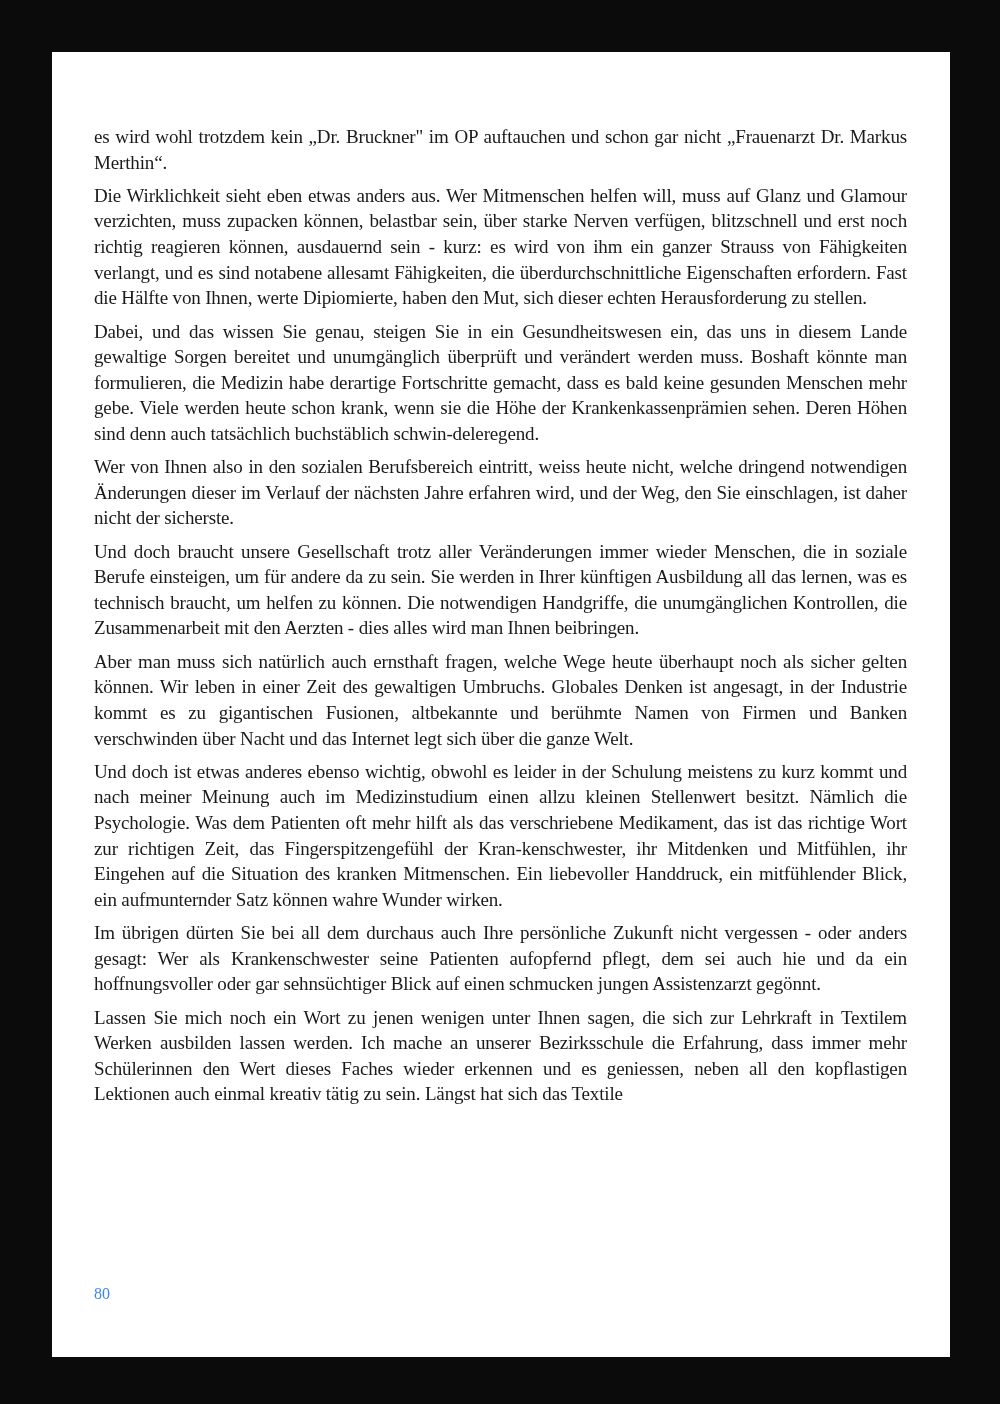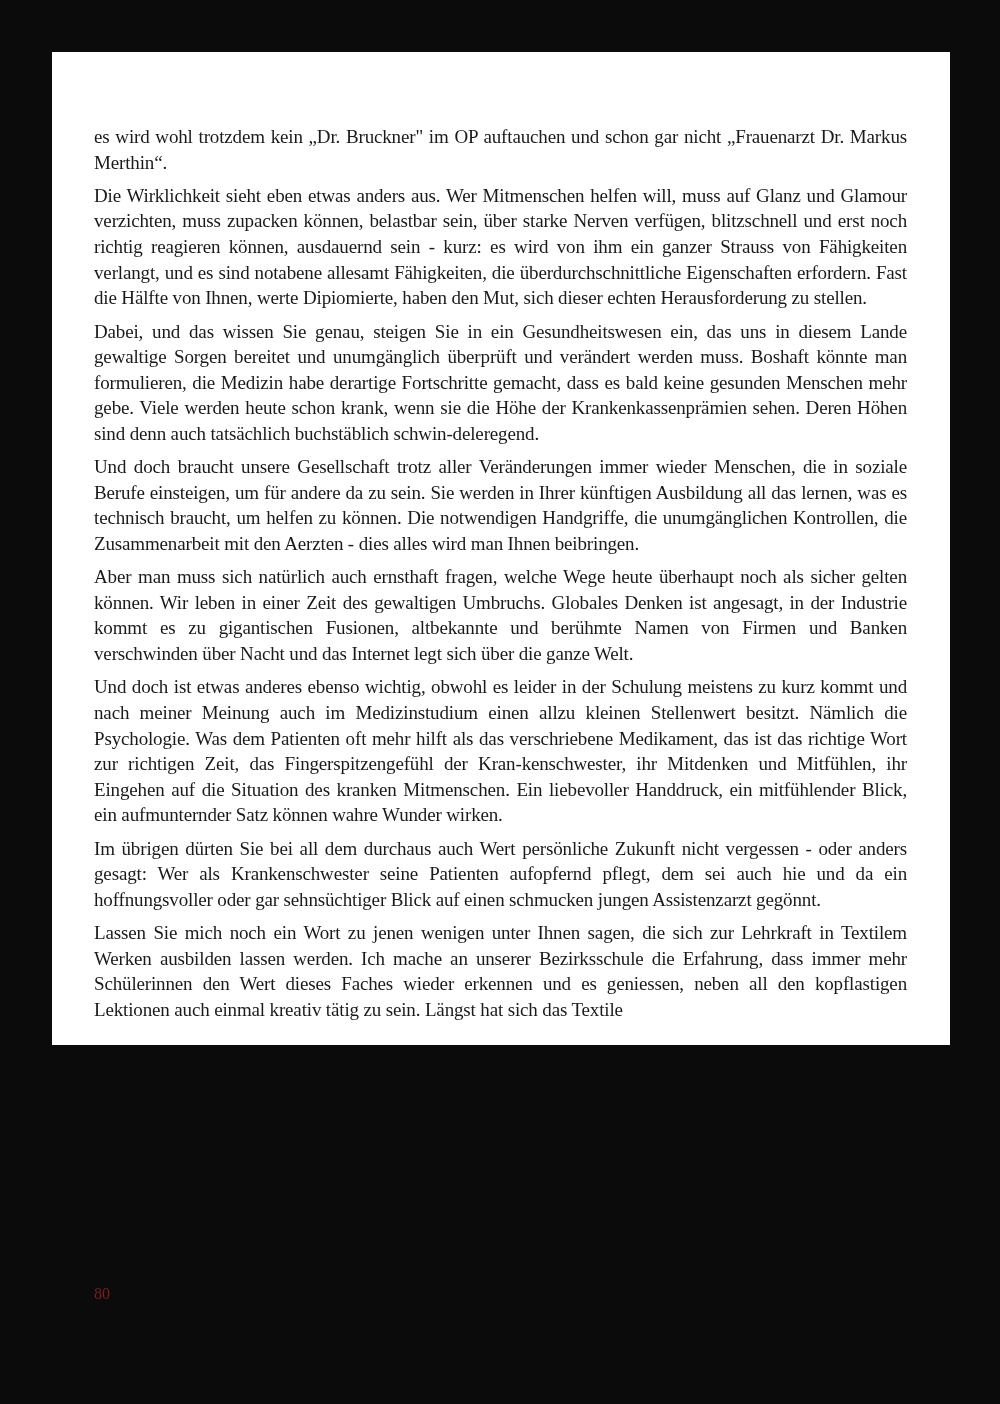--- a/index.html
+++ b/index.html
@@ -1,41 +1,42 @@
 <!DOCTYPE html>
 <html><head>
 <meta charset="utf-8">
 <style>
   html, body { margin:0; padding:0; }
   body { width:1000px; height:1404px; background:#0b0b0c; position:relative; overflow:hidden; }
   .paper {
-    position:absolute; left:52px; top:52px; width:898px; height:993px;
+    position:absolute; left:52px; top:52px; width:898px; height:1305px;
     background:#ffffff;
   }
   .text {
     position:absolute; left:42px; top:72px; width:813px;
     font-family:"Liberation Serif", "DejaVu Serif", serif;
     font-size:19px; line-height:25.6px; color:#1a1a1a;
     text-align:justify; letter-spacing:-0.15px;
   }
   .text p { margin:0 0 7.7px 0; hyphens:manual; }
   .page-number {
     position:absolute; left:42px; top:1233px;
     font-family:"Liberation Serif", "DejaVu Serif", serif;
-    font-size:16px; color:#7f1d1d;
+    font-size:16px; color:#3b82f6;
   }
 </style>
 </head>
 <body>
 
 <div class="paper">
   <div class="text">
     <p>es wird wohl trotzdem kein „Dr. Bruckner" im OP auftauchen und schon gar nicht „Frauenarzt Dr. Markus Merthin“.</p>
     <p>Die Wirklichkeit sieht eben etwas anders aus. Wer Mitmenschen helfen will, muss auf Glanz und Glamour verzichten, muss zupacken können, belastbar sein, über starke Nerven verfügen, blitzschnell und erst noch richtig reagieren können, ausdauernd sein - kurz: es wird von ihm ein ganzer Strauss von Fähigkeiten verlangt, und es sind notabene allesamt Fähigkeiten, die überdurchschnittliche Eigenschaften erfordern. Fast die Hälfte von Ihnen, werte Dipiomierte, haben den Mut, sich dieser echten Herausforderung zu stellen.</p>
     <p>Dabei, und das wissen Sie genau, steigen Sie in ein Gesundheitswesen ein, das uns in diesem Lande gewaltige Sorgen bereitet und unumgänglich überprüft und verändert werden muss. Boshaft könnte man formulieren, die Medizin habe derartige Fortschritte gemacht, dass es bald keine gesunden Menschen mehr gebe. Viele werden heute schon krank, wenn sie die Höhe der Krankenkassenprämien sehen. Deren Höhen sind denn auch tatsächlich buchstäblich schwin-­deleregend.</p>
+    <p>Wer von Ihnen also in den sozialen Berufsbereich eintritt, weiss heute nicht, welche dringend notwendigen Änderungen dieser im Verlauf der nächsten Jahre erfahren wird, und der Weg, den Sie einschlagen, ist daher nicht der sicherste.</p>
     <p>Und doch braucht unsere Gesellschaft trotz aller Veränderungen immer wieder Menschen, die in soziale Berufe einsteigen, um für andere da zu sein. Sie werden in Ihrer künftigen Ausbildung all das lernen, was es technisch braucht, um helfen zu können. Die notwendigen Handgriffe, die unumgänglichen Kontrollen, die Zusammenarbeit mit den Aerzten - dies alles wird man Ihnen beibringen.</p>
     <p>Aber man muss sich natürlich auch ernsthaft fragen, welche Wege heute überhaupt noch als sicher gelten können. Wir leben in einer Zeit des gewaltigen Umbruchs. Globales Denken ist angesagt, in der Industrie kommt es zu gigantischen Fusionen, altbekannte und berühmte Namen von Firmen und Banken verschwinden über Nacht und das Internet legt sich über die ganze Welt.</p>
     <p>Und doch ist etwas anderes ebenso wichtig, obwohl es leider in der Schulung meistens zu kurz kommt und nach meiner Meinung auch im Medizinstudium einen allzu kleinen Stellenwert besitzt. Nämlich die Psychologie. Was dem Patienten oft mehr hilft als das verschriebene Medikament, das ist das richtige Wort zur richtigen Zeit, das Fingerspitzengefühl der Kran-­kenschwester, ihr Mitdenken und Mitfühlen, ihr Eingehen auf die Situation des kranken Mitmenschen. Ein liebevoller Handdruck, ein mitfühlender Blick, ein aufmunternder Satz können wahre Wunder wirken.</p>
-    <p>Im übrigen dürten Sie bei all dem durchaus auch Wert persönliche Zukunft nicht vergessen - oder anders gesagt: Wer als Krankenschwester seine Patienten aufopfernd pflegt, dem sei auch hie und da ein hoffnungsvoller oder gar sehnsüchtiger Blick auf einen schmucken jungen Assistenzarzt gegönnt.</p>
+    <p>Im übrigen dürten Sie bei all dem durchaus auch Ihre persönliche Zukunft nicht vergessen - oder anders gesagt: Wer als Krankenschwester seine Patienten aufopfernd pflegt, dem sei auch hie und da ein hoffnungsvoller oder gar sehnsüchtiger Blick auf einen schmucken jungen Assistenzarzt gegönnt.</p>
     <p class="last">Lassen Sie mich noch ein Wort zu jenen wenigen unter Ihnen sagen, die sich zur Lehrkraft in Textilem Werken ausbilden lassen werden. Ich mache an unserer Bezirksschule die Erfahrung, dass immer mehr Schülerinnen den Wert dieses Faches wieder erkennen und es geniessen, neben all den kopflastigen Lektionen auch einmal kreativ tätig zu sein. Längst hat sich das Textile</p>
   </div>
   <div class="page-number">80</div>
 </div>
 
 </body></html>

